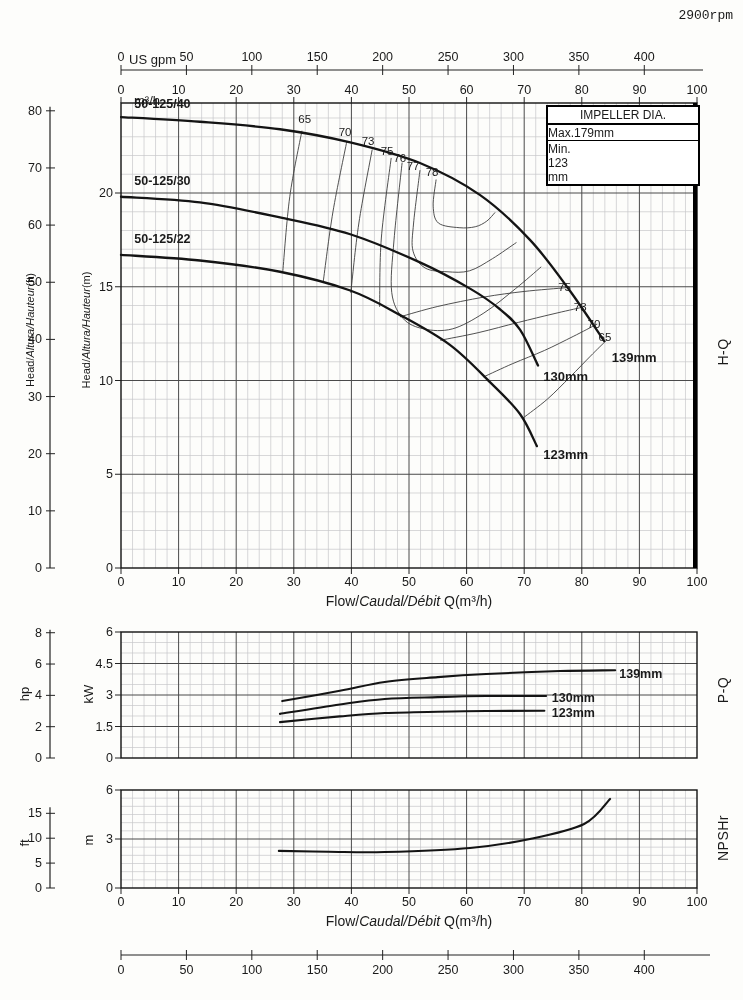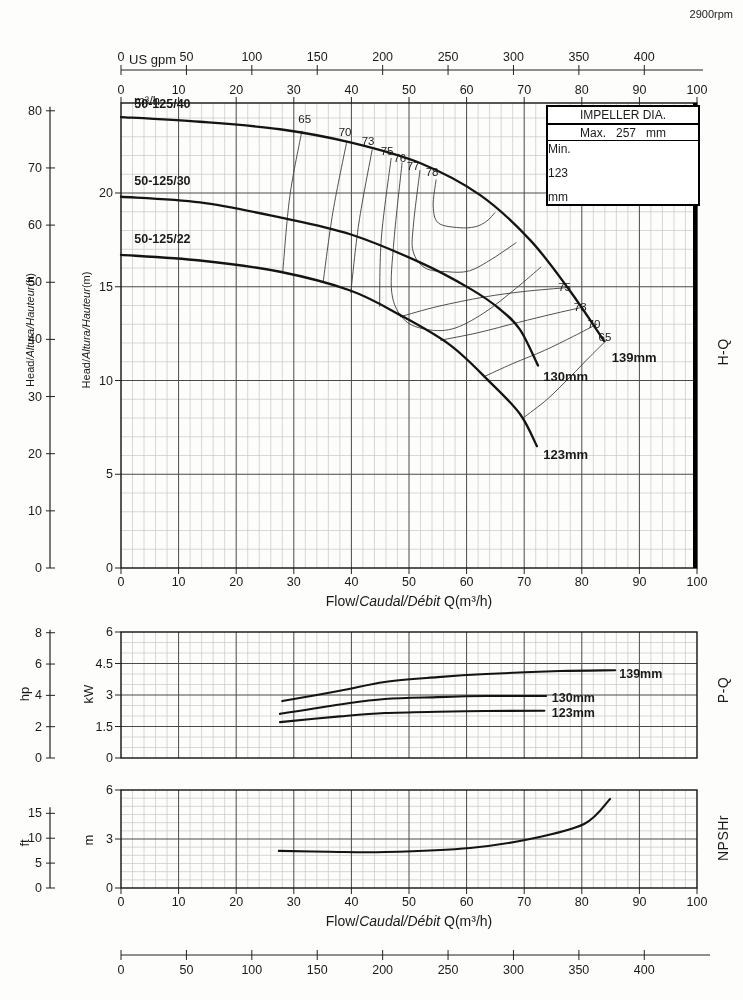--- a/index.html
+++ b/index.html
@@ -2,32 +2,32 @@
 <html><head>
 <meta charset="utf-8">
 <style>
   html,body{margin:0;padding:0;background:#fff;}
   .page{position:relative;width:743px;height:1000px;background:#fdfdfb;
         font-family:"Liberation Sans",sans-serif;color:#1a1a1a;overflow:hidden;}
   svg{position:absolute;left:0;top:0;}
   svg text{font-family:"Liberation Sans",sans-serif;}
   .title{position:absolute;left:0;top:6px;width:100%;text-align:center;
          font-size:18px;font-weight:bold;letter-spacing:.5px;}
-  .rpm{position:absolute;right:10px;top:8px;font-size:11px;}
+  .rpm{position:absolute;right:10px;top:8px;font-size:13px;font-family:Liberation Mono, monospace;}
   .rot{position:absolute;white-space:nowrap;transform:translate(-50%,-50%) rotate(-90deg);}
   .side-lbl{font-size:14px;letter-spacing:.5px;}
   .head-lbl{font-size:11px;}
   .unit-lbl{font-size:13px;}
   .inline-unit{position:absolute;font-size:13px;}
   .flow-title{position:absolute;left:121px;width:576px;text-align:center;font-size:14px;}
   .it{font-style:italic;}
   .impbox{position:absolute;left:546px;top:105px;width:150px;background:#fff;
           border:2px solid #000;font-size:12px;z-index:3;}
   .impbox .hd{text-align:center;padding:1px 8px;border-bottom:2px solid #000;}
-  .impbox .row{display:flex;justify-content:center;gap:10px;padding:0.5px 0;}
+  .impbox .row{display:flex;justify-content:flex-start;padding:0.5px 0;}
   .impbox .row+.row{border-top:1px solid #000;flex-direction:column;}
 </style>
 </head>
 <body>
 
 <div class="page">
 
   <svg id="cv" width="743" height="1000" viewBox="0 0 743 1000">
       <line x1="132.52" y1="103" x2="132.52" y2="568" stroke="#c7c7ca" stroke-width="0.7"></line>
       <line x1="144.04" y1="103" x2="144.04" y2="568" stroke="#c7c7ca" stroke-width="0.7"></line>
@@ -434,21 +434,21 @@
       <line x1="644.2914669876673" y1="950" x2="644.2914669876673" y2="960" stroke="#222" stroke-width="1"></line>
       <text x="644.2914669876673" y="974" text-anchor="middle" font-size="12.5" fill="#1a1a1a">400</text>
     </svg>
 
   <div class="rpm">2900rpm</div>
 
   <div class="impbox">
     <div class="hd">IMPELLER DIA.</div>
     <div class="row">
       <span>Max.</span>
-      <span>257</span>
+      <span>179</span>
       <span>mm</span>
     </div>
     <div class="row">
       <span>Min.</span>
       <span>123</span>
       <span>mm</span>
     </div>
   </div>
 
   <div class="rot head-lbl" style="left:30px;top:330px;">

